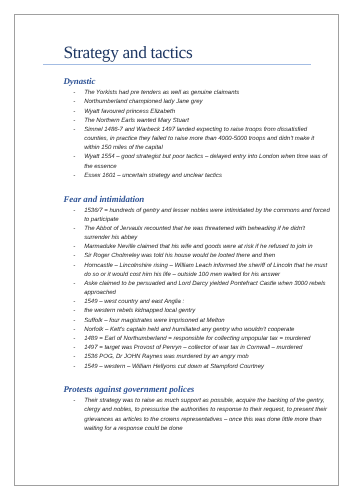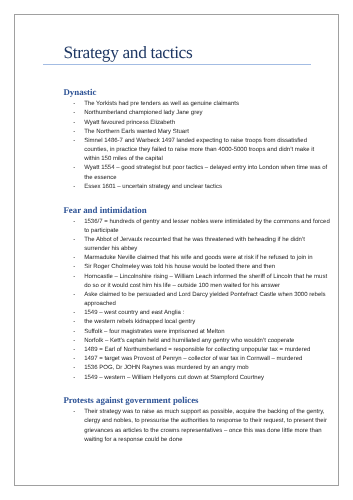--- a/index.html
+++ b/index.html
@@ -75,21 +75,21 @@
     line-height: 9.17px;
     color: #262626;
     padding-left: 10.9px;
     margin: 0;
   }
   ul.bullets li .dash {
     position: absolute;
     left: 0px;
     top: 0;
   }
-  .sections { position: absolute; left: 0; top: 44px; width: 267.6px; }
+  .sections { position: absolute; left: 0; top: 33px; width: 267.6px; font-style: italic; }
 </style>
 </head>
 <body>
 
 <div class="page">
   <div class="title-rule"></div>
   <div class="doc">
     <h1 class="title">Strategy and tactics</h1>
     <div id="sections" class="sections">
         <div class="section">

